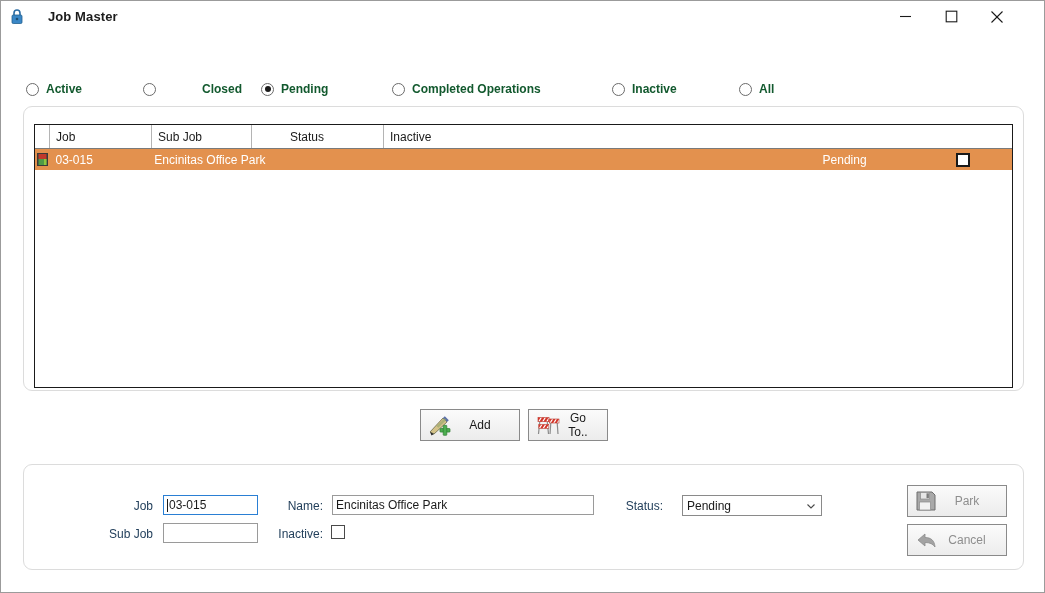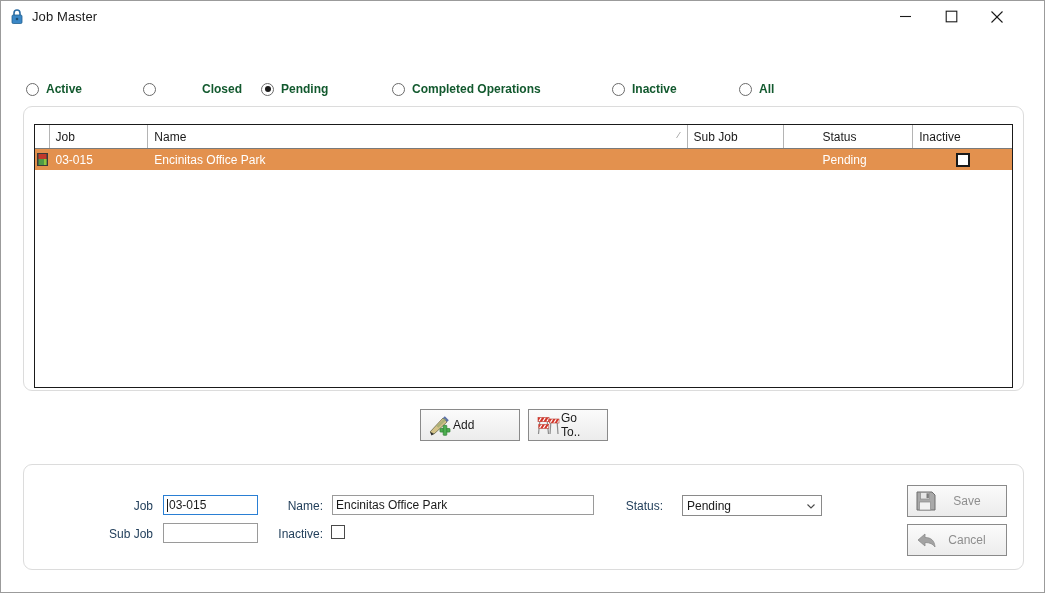--- a/index.html
+++ b/index.html
@@ -38,24 +38,25 @@
     display: flex;
     align-items: center;
   }
   #title-lock {
     margin-left: 9px;
     width: 14px;
     height: 16px;
     display: block;
   }
   #title-text {
-    margin-left: 8px;
+    margin-left: 24px;
     font-size: 13px;
     color: #1b1b1b;
     letter-spacing: .1px;
+    font-weight: bold;
   }
   .wbtn {
     position: absolute;
     top: 0;
     width: 46px;
     height: 31px;
     display: flex;
     align-items: center;
     justify-content: center;
   }
@@ -218,20 +219,21 @@
     justify-content: flex-start;
     padding: 0 6px;
   }
   .tool-btn .tb-icon {
     width: 26px; height: 24px;
     display: block;
     flex: 0 0 auto;
   }
   .tool-btn .tb-label {
     flex: 1 1 auto;
+    text-align: center;
     font-size: 12px;
     color: #1a1a1a;
     padding-right: 6px;
   }
   #btn-add   { left: 419px; width: 100px; }
   #btn-goto  { left: 527px; width: 80px; }
 
   
   #form-panel {
     position: absolute;
@@ -377,24 +379,20 @@
       </div>
     </div>
 
   <div id="grid-panel"></div>
 
   <div id="grid">
     <div id="grid-head">
       <div class="hcell c-icon"></div>
       <div class="hcell c-job">
         <span>Job</span>
-      </div>
-      <div class="hcell c-name">
-        <span>Name</span>
-        <span class="hcell-sort">⁄</span>
       </div>
       <div class="hcell c-sub">
         <span>Sub Job</span>
       </div>
       <div class="hcell c-stat">
         <span>Status</span>
       </div>
       <div class="hcell c-inact last">
         <span>Inactive</span>
       </div>
@@ -493,21 +491,21 @@
     </svg>
   </div>
 
   <div class="side-btn" style="left:906px; top:484px;">
     <svg class="sb-icon" viewBox="0 0 24 24">
       <path d="M3 3 h15 l3 3 v15 h-18 z" fill="#a9a9a9" stroke="#6f6f6f" stroke-width="1"></path>
       <rect x="6.5" y="3.5" width="9" height="6.5" fill="#e6e6e6" stroke="#8a8a8a" stroke-width="0.7"></rect>
       <rect x="12.5" y="4.3" width="2.4" height="4.8" fill="#7a7a7a"></rect>
       <rect x="5.5" y="13" width="11" height="8" fill="#f2f2f2" stroke="#8a8a8a" stroke-width="0.7"></rect>
     </svg>
-    <span class="sb-label">Save</span>
+    <span class="sb-label">Park</span>
   </div>
 
   <div class="side-btn" style="left:906px; top:523px;">
     <svg class="sb-icon" viewBox="0 0 24 24">
       <path d="M11 6 L4 12 L11 18 L11 14.5 C16 14.5 19 16 21 19 C20.5 12.5 17 9.5 11 9.5 Z" fill="#a3a3a3" stroke="#8a8a8a" stroke-width="0.8"></path>
     </svg>
     <span class="sb-label">Cancel</span>
   </div>
 
 </div>

